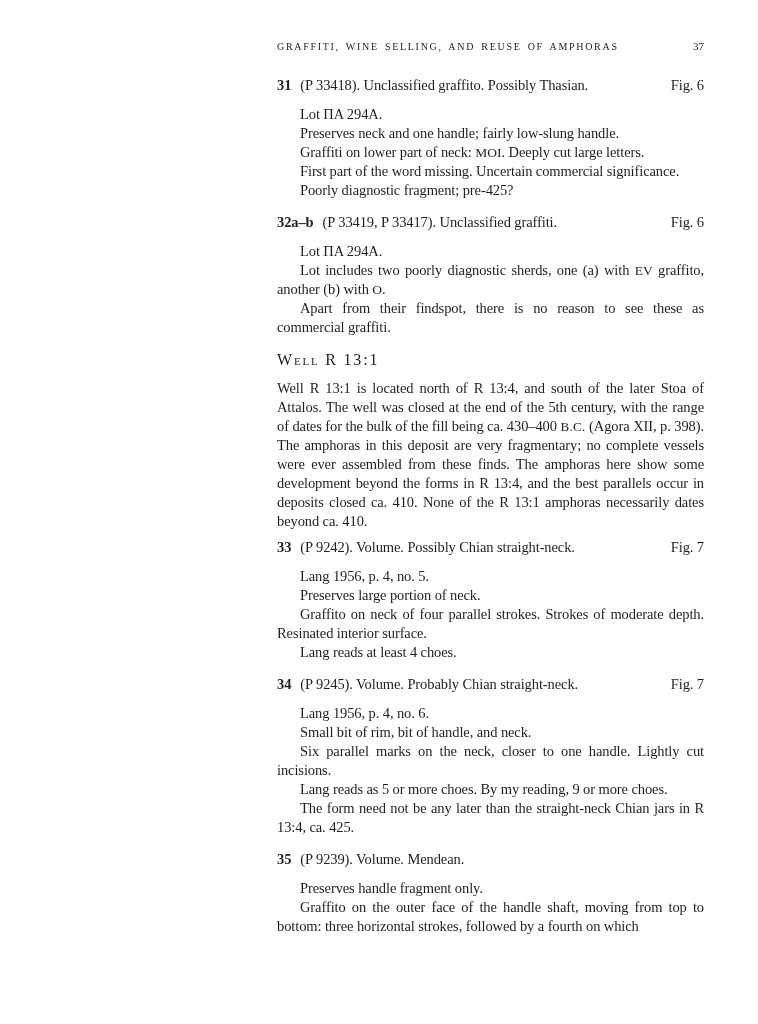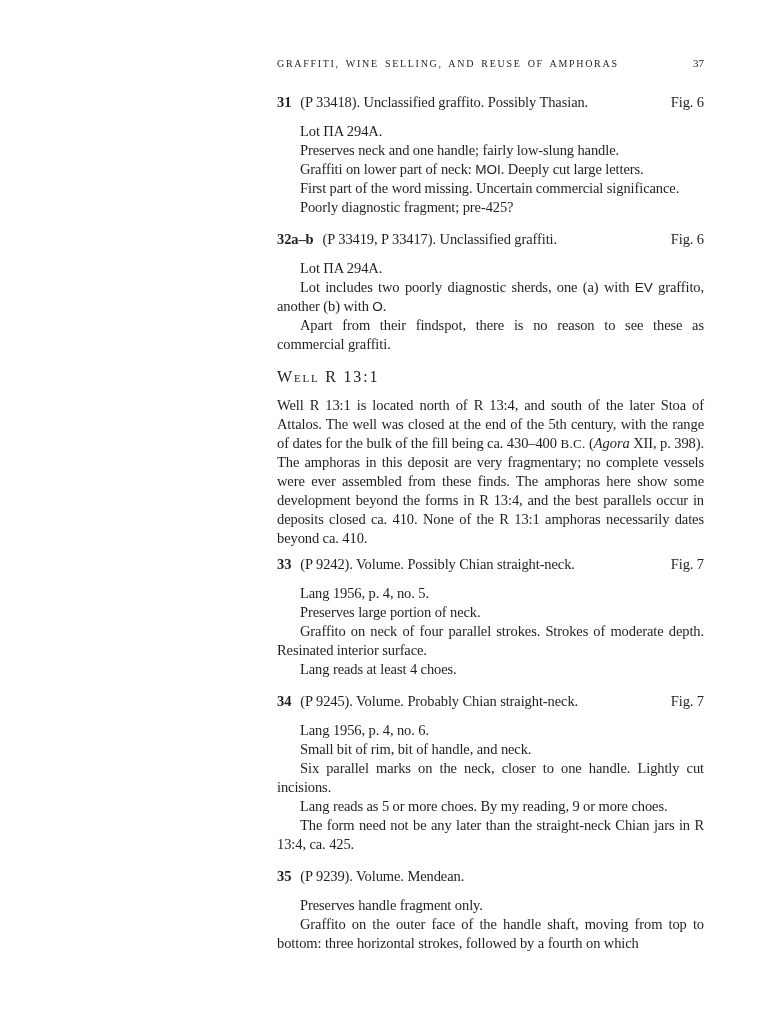--- a/index.html
+++ b/index.html
@@ -10,21 +10,21 @@
     color: #1f1f1f;
   }
   .page {
     position: relative;
     width: 758px; height: 1024px;
     background: #ffffff;
     overflow: hidden;
   }
   .column {
     position: absolute;
-    left: 277px; top: 56px;
+    left: 277px; top: 39px;
     width: 427px;
     font-size: 14.5px;
     line-height: 19px;
     letter-spacing: -0.1px;
   }
   .running-head {
     display: flex;
     justify-content: space-between;
     align-items: baseline;
     margin-bottom: 22px;
@@ -59,26 +59,26 @@
     font-size: 16px;
     letter-spacing: 1.8px;
     line-height: 20px;
     margin: 12px 0 9px 0;
   }
   .section-para {
     margin: 0;
     text-align: justify;
   }
   .sans {
-    font-family: Liberation Sans, sans-serif;
+    font-family: Liberation Serif, serif;
     font-size: 13.5px;
     letter-spacing: 0;
   }
   .sc { font-size: 13px; letter-spacing: 0.3px; }
-  .it { font-style: italic; }
+  .it { }
 </style>
 </head>
 <body>
 
 <div class="page">
   <div class="column">
 
     <div class="running-head">
       <span class="running-title">GRAFFITI, WINE SELLING, AND REUSE OF AMPHORAS</span>
       <span class="page-number">37</span>

